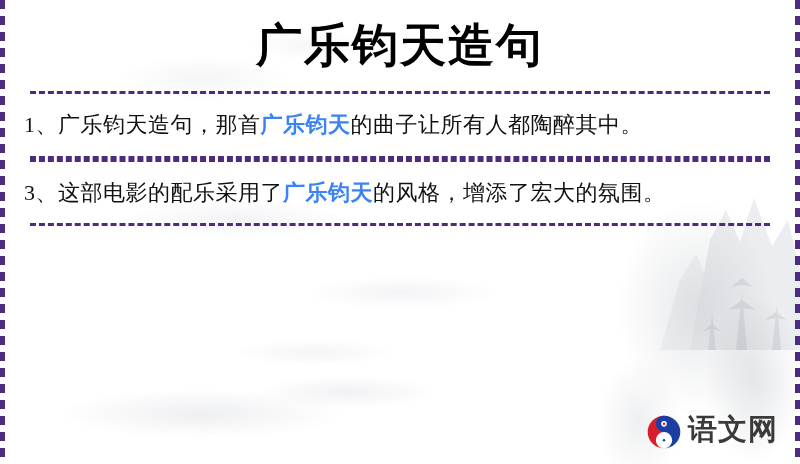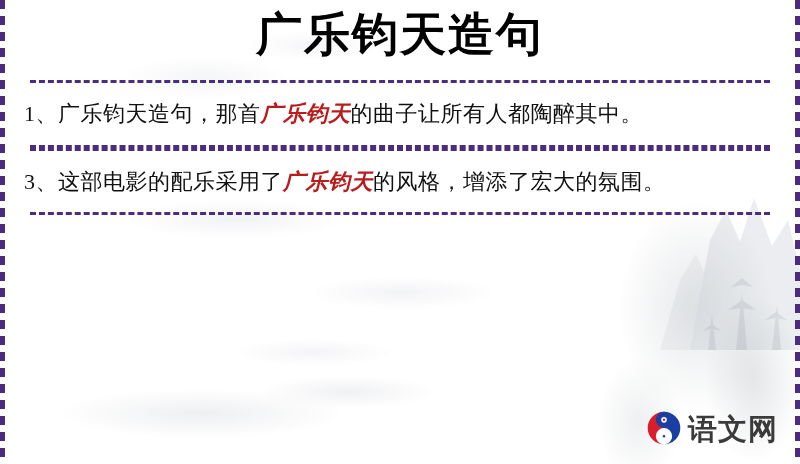--- a/index.html
+++ b/index.html
@@ -104,53 +104,52 @@
     height: 100%;
   }
 
   .title {
     text-align: center;
     font-size: 46px;
     line-height: 1;
     font-weight: bold;
     color: #000000;
     letter-spacing: 2px;
-    padding-top: 12px;
+    padding-top: 23px;
     padding-bottom: 22px;
     font-family: "Liberation Serif", "DejaVu Serif", serif;
   }
 
   .rule {
     height: 0;
     margin: 0 16px;
     border-top: 3px dashed #4b2c7f;
   }
 
   .sentence {
     font-size: 22px;
     line-height: 1.62;
     color: #111111;
     padding: 13px 14px 13px 10px;
     font-family: "Liberation Serif", "DejaVu Serif", serif;
     letter-spacing: 0.5px;
   }
   .sentence .kw {
-    color: #b91c1c;
+    color: #3b82f6;
     font-weight: bold;
-    font-style: italic;
   }
 
   
   .logo {
     position: absolute;
     z-index: 4;
     right: 22px;
     bottom: 14px;
     display: flex;
-    align-items: flex-start;
+    align-items: flex-end;
     gap: 6px;
   }
   .logo-mark {
     width: 36px;
     height: 36px;
     flex: 0 0 36px;
   }
   .logo-text {
     font-size: 29px;
     font-weight: bold;

